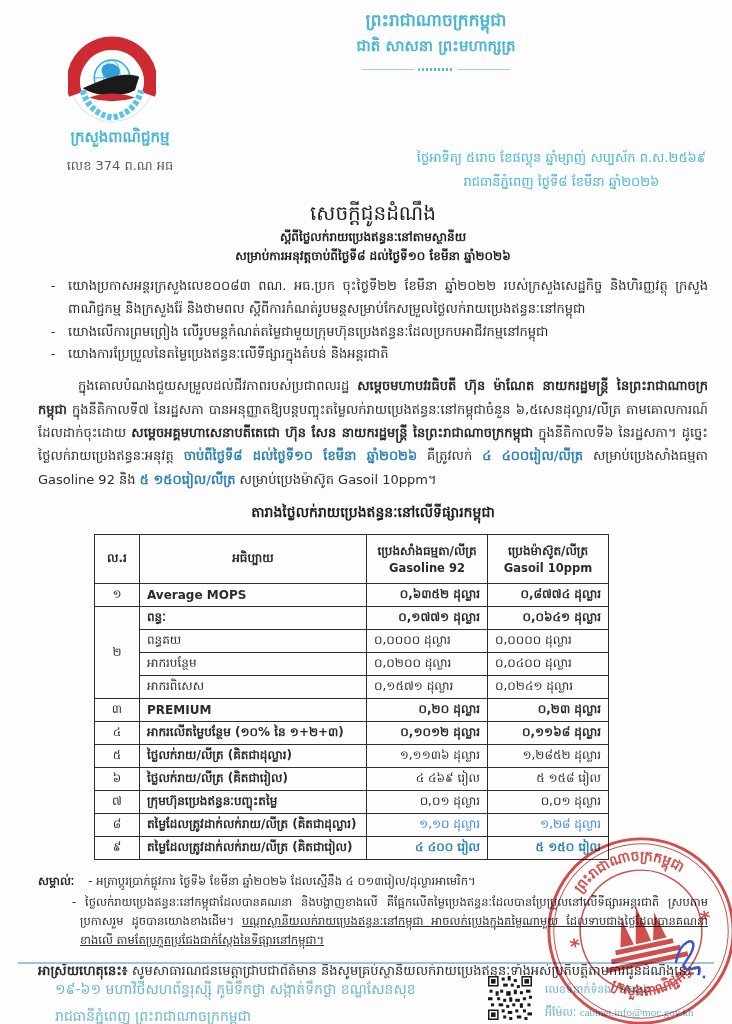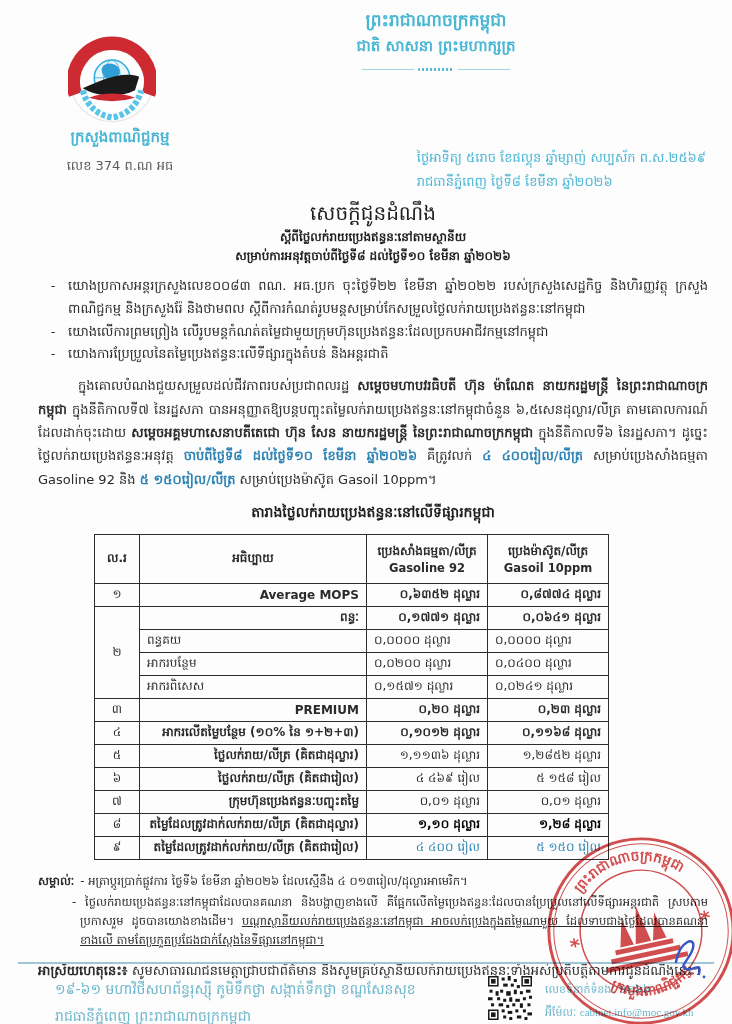--- a/index.html
+++ b/index.html
@@ -13,21 +13,21 @@
   .motto{position:absolute;left:150px;right:10px;top:8px;text-align:center;}
   .motto-line1{font-size:17px;font-weight:bold;color:#49b6d4;line-height:1.5;}
   .motto-line2{font-size:15px;font-weight:bold;color:#49b6d4;line-height:1.6;}
   .ornament{display:flex;align-items:center;justify-content:center;gap:4px;margin-top:10px;}
   .orn-line{width:52px;height:1px;background:#9ed3e2;}
   .orn-core{width:36px;height:3px;background:repeating-linear-gradient(90deg,#58b9d6 0 2px,transparent 2px 4px);border-radius:2px;}
   .logo-wrap{position:absolute;left:66px;top:36px;width:92px;text-align:center;}
   .ministry-block{position:absolute;left:20px;top:126px;width:200px;text-align:center;}
   .ministry-name{font-size:15px;font-weight:bold;color:#49b6d4;line-height:1.5;}
   .doc-number{font-size:13px;color:#5c5c5c;margin-top:8px;}
-  .dateline{position:absolute;right:26px;top:146px;text-align:left;font-size:13px;color:#49b6d4;line-height:1.85;}
+  .dateline{position:absolute;right:26px;top:146px;text-align:center;font-size:13px;color:#49b6d4;line-height:1.85;}
   
   .content{position:absolute;left:38px;right:24px;top:198px;}
   .title-block{text-align:center;color:#1e1e1e;}
   .title-main{font-size:20px;font-weight:normal;line-height:1.5;}
   .title-sub{font-size:12px;font-weight:bold;line-height:1.55;}
   .bullets{margin-top:10px;}
   .bullet{display:flex;font-size:13px;line-height:1.75;text-align:justify;}
   .bullet .dash{width:30px;flex:0 0 30px;text-align:center;}
   .bullet .btext{flex:1;}
   .paragraph{margin-top:8px;font-size:13px;line-height:1.8;text-align:justify;text-indent:40px;}
@@ -37,31 +37,31 @@
   .seg-u{text-decoration:underline;}
   
   .table-title{margin-top:12px;text-align:center;font-size:14px;font-weight:bold;color:#1e1e1e;}
   table.fuel{border-collapse:collapse;margin:10px 0 0 56px;width:472px;table-layout:fixed;font-size:12px;}
   table.fuel th,table.fuel td{border:1px solid #2e2e2e;padding:2px 7px;vertical-align:middle;}
   table.fuel th{font-weight:bold;text-align:center;height:44px;}
   .th-km{display:block;font-size:12px;}
   .th-en{display:block;font-size:11.5px;font-weight:bold;}
   td.c-no{text-align:center;width:30px;}
   td.c-label{width:212px;}
-  td.c-label.b{font-weight:bold;text-align:right;}
+  td.c-label.b{font-weight:bold;}
   td.c-val{width:106px;}
   td.c-val.a-right{text-align:right;}
   td.c-val.a-left{text-align:left;}
   td.c-val.s-bold{font-weight:bold;}
-  td.c-val.s-blue{color:#000000;font-weight:bold;margin-top:25px;}
-  td.c-val.s-bluebold{color:#2e84b5;font-weight:normal;}
+  td.c-val.s-blue{color:#3b82f6;font-weight:normal;margin-top:25px;}
+  td.c-val.s-bluebold{color:#2e84b5;font-weight:bold;}
   table.fuel tr{height:22px;}
   
   .notes{margin-top:12px;font-size:11.5px;line-height:1.65;text-align:justify;}
-  .note-label{font-weight:bold;margin-right:6px;}
+  .note-label{font-weight:bold;margin-right:14px;}
   .note2{margin-left:34px;padding-left:8px;text-indent:-8px;margin-top:2px;}
   .closing{margin-top:10px;font-size:13px;line-height:1.7;}
   
   .footer-rule{position:absolute;left:18px;right:18px;top:962px;height:2px;background:#9fc6d6;}
   .footer-left{position:absolute;left:55px;top:976px;font-size:14px;color:#6ab5cb;line-height:1.95;}
   .qr{position:absolute;left:488px;top:976px;}
   .footer-right{position:absolute;left:545px;top:978px;font-size:11px;color:#6ab5cb;line-height:2.1;}
   .footer-right .email-latin{font-family:"Liberation Serif","DejaVu Serif",serif;}
   
   .stamp{position:absolute;left:543px;top:833px;width:196px;height:196px;opacity:.9;mix-blend-mode:multiply;}

